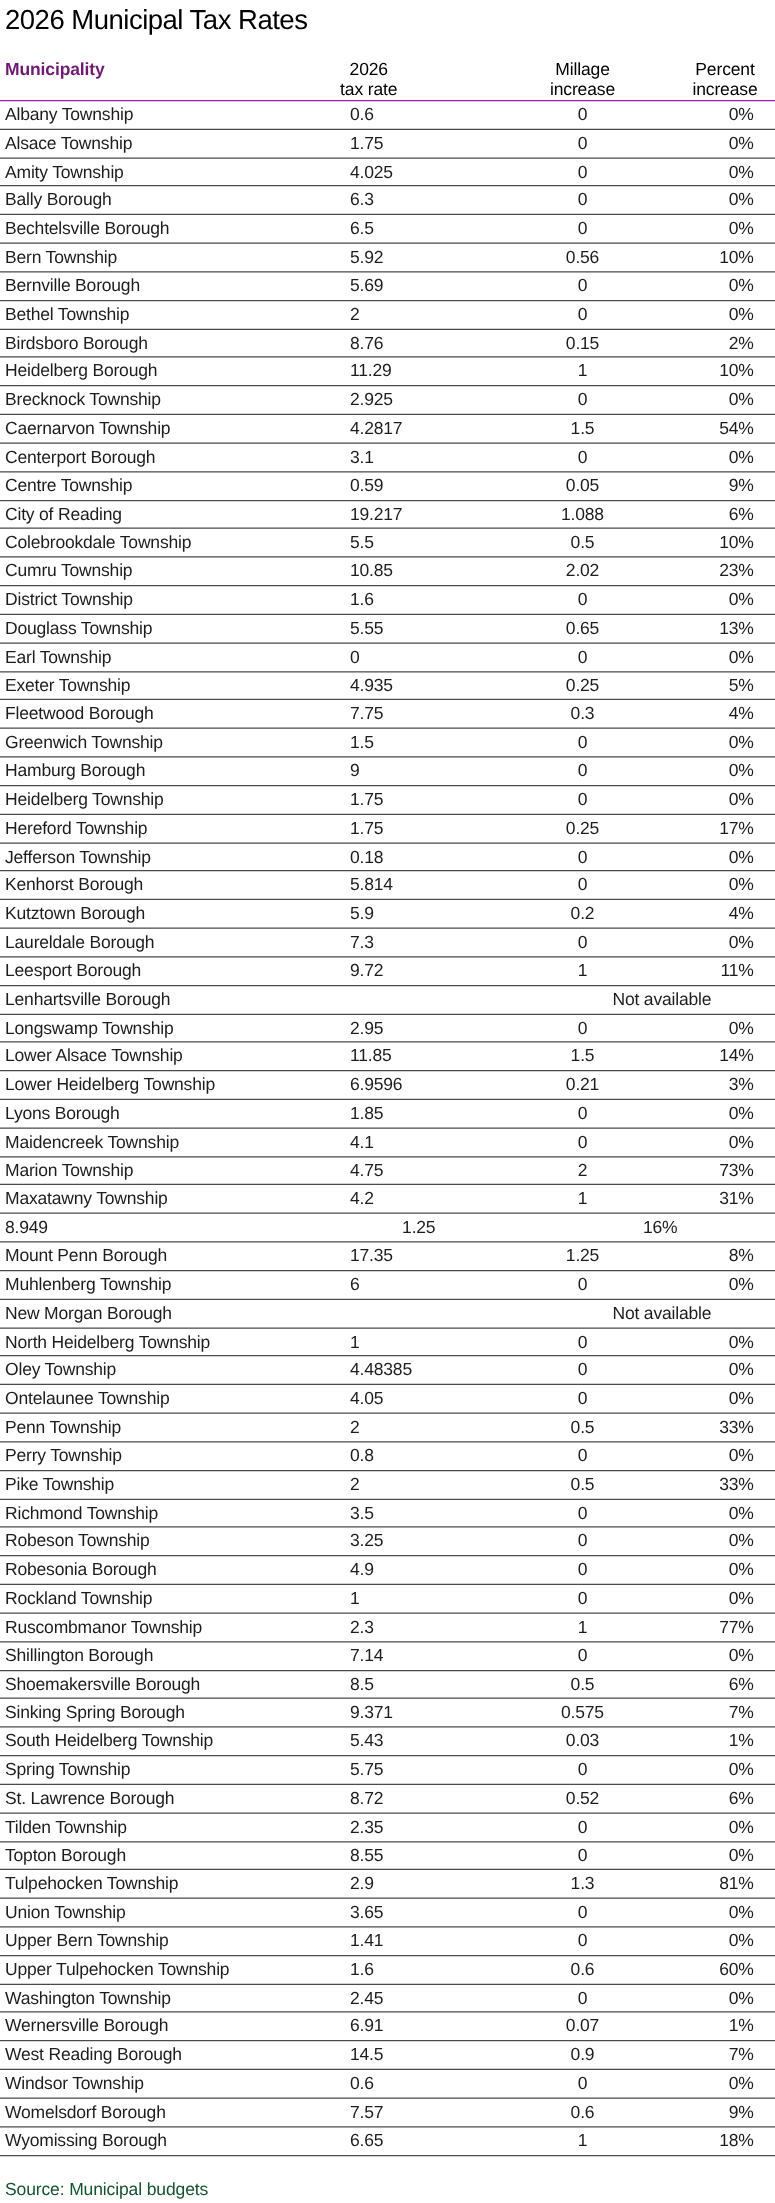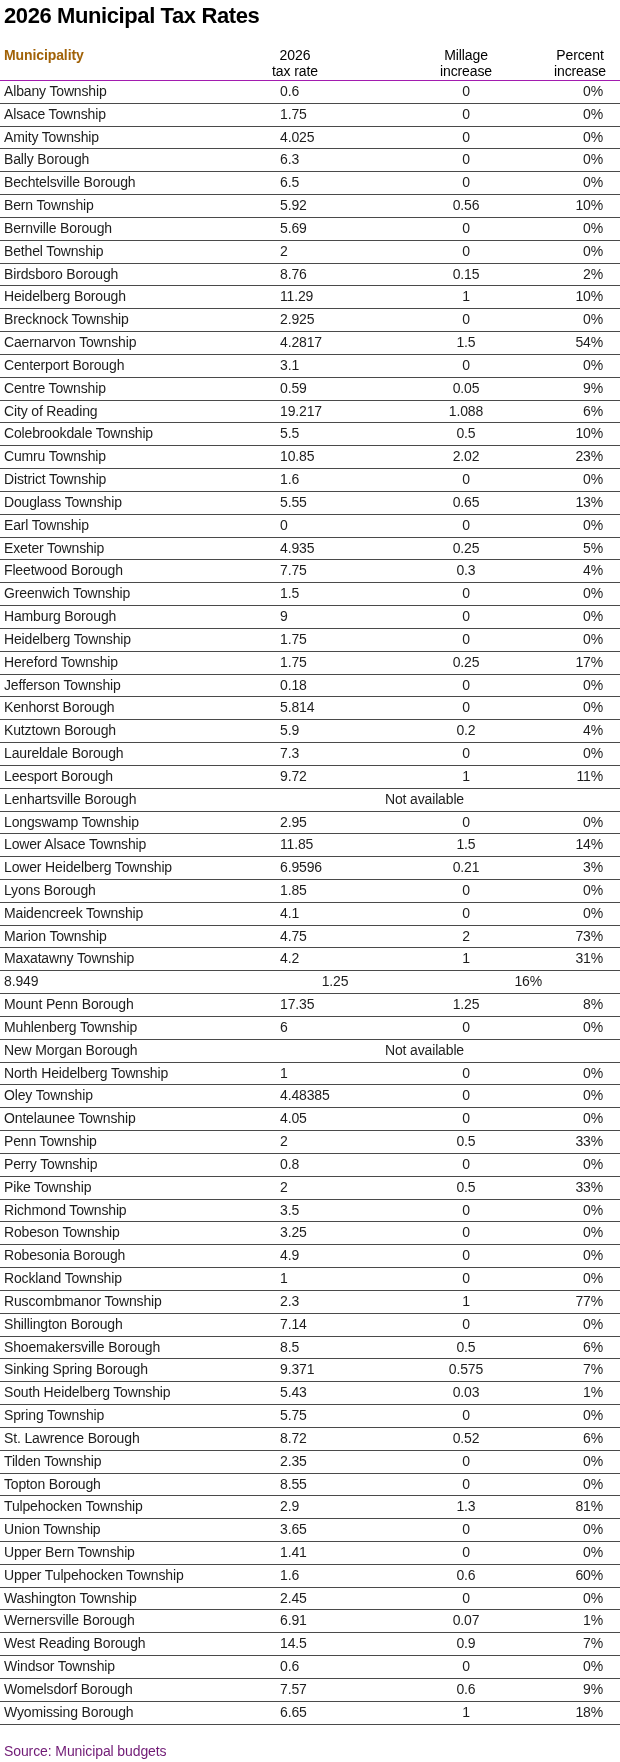--- a/index.html
+++ b/index.html
@@ -10,33 +10,33 @@
     background: #ffffff;
     font-family: "Liberation Sans", sans-serif;
     color: #1d1d1d;
     overflow: hidden;
   }
   .title {
     position: absolute;
     left: 4px;
     top: 3px;
     font-size: 22px;
-    font-weight: 700;
+    font-weight: 400;
     letter-spacing: -0.4px;
     color: #000;
     white-space: nowrap;
   }
   .thead { position: absolute; top: 0; left: 0; width: 620px; height: 80px; }
   .h-muni {
     position: absolute;
     left: 4px;
     top: 47px;
     font-size: 14px;
     font-weight: 700;
-    color: #a16207;
+    color: #701a75;
     letter-spacing: -0.1px;
   }
   .h-col {
     position: absolute;
     top: 47px;
     transform: translateX(-50%);
     text-align: center;
     font-size: 14px;
     font-weight: 400;
     color: #000;
@@ -65,29 +65,29 @@
     border-bottom: 1px solid #4a4a4a;
     font-size: 14px;
     line-height: 21.5px;
     letter-spacing: -0.15px;
     white-space: nowrap;
   }
   .cell-name { text-align: left; overflow: hidden; }
   .cell-rate { text-align: left; }
   .cell-mill { text-align: center; }
   .cell-pct  { text-align: right; }
-  .cell-na   { grid-column: 2 / 5; text-align: center; padding-right: 34px; }
+  .cell-na   { grid-column: 2 / 5; text-align: right; padding-right: 34px; }
 
   .source {
     position: absolute;
     left: 4px;
     top: 1743px;
     font-size: 14px;
     letter-spacing: -0.1px;
-    color: #701a75;
+    color: #14532d;
     text-align: right;
   }
 </style>
 </head>
 <body>
 
 <div id="graphic">
 
   <div class="title">2026 Municipal Tax Rates</div>
 

